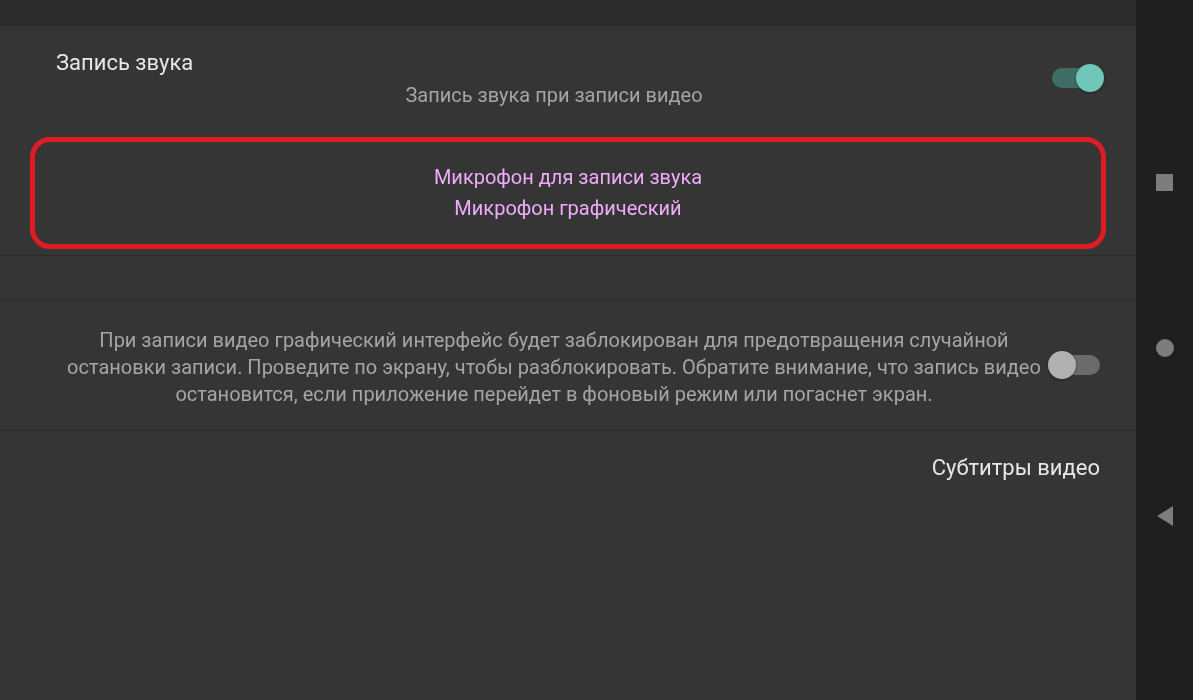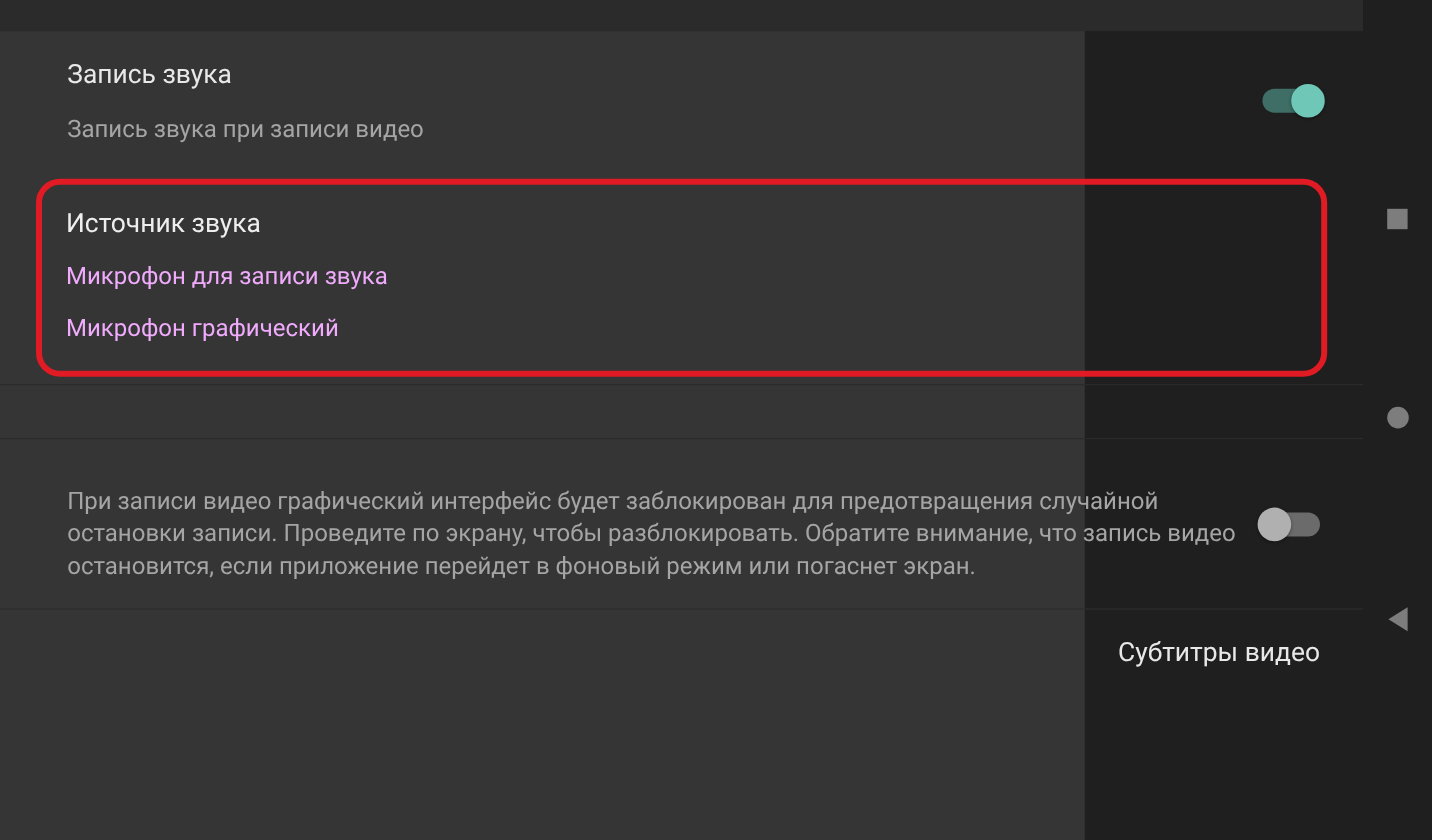--- a/index.html
+++ b/index.html
@@ -1,20 +1,20 @@
 <!DOCTYPE html>
 <html><head>
 <meta charset="utf-8">
 <style>
   * { margin: 0; padding: 0; box-sizing: border-box; }
   html, body { width: 1193px; height: 700px; overflow: hidden; background: #1f1f1f; font-family: Roboto, "Segoe UI", Arial, sans-serif; }
   .screen {
     position: absolute;
     left: 0; top: 0;
-    width: 904px; height: 700px;
+    width: 1136px; height: 700px;
     background: #353535;
     display: flex; flex-direction: column;
   }
   .navbar {
     position: absolute;
     right: 0; top: 0;
     width: 57px; height: 700px;
     background: #1f1f1f;
     display: flex; flex-direction: column;
     align-items: center; justify-content: space-around;
@@ -28,21 +28,21 @@
     border-bottom: 10px solid transparent;
     border-right: 16px solid #7d7d7d;
   }
   .content { position: absolute; left: 0; top: 0; width: 1136px; }
   .top-gap { height: 26px; background: #2b2b2b; }
   .divider { height: 1px; background: #2b2b2b; }
 
   .row { display: flex; align-items: center; padding: 22px 36px 22px 56px; }
   .row .txt { flex: 1; }
   .title { color: #e8e8e8; font-size: 22px; line-height: 1.35; font-weight: 400; }
-  .sub   { color: #a5a5a5; font-size: 20px; line-height: 1.35; margin-top: 16px; }
+  .sub   { color: #a5a5a5; font-size: 20px; line-height: 1.35; margin-top: 4px; text-align: center; }
 
   
   .switch { position: relative; width: 48px; height: 20px; border-radius: 20px; }
   .switch.on  { background: #3e6e66; }
   .switch.off { background: #6b6b6b; }
   .knob { position: absolute; top: -4px; width: 28px; height: 28px; border-radius: 50%; box-shadow: 0 1px 3px rgba(0,0,0,.4); }
   .switch.on  .knob { right: -4px; background: #6fc7b7; }
   .switch.off .knob { left: -4px;  background: #b0b0b0; }
 
   
@@ -70,21 +70,20 @@
         <div class="title">Запись звука</div>
         <div class="sub">Запись звука при записи видео</div>
       </div>
       <div class="switch on">
         <div class="knob"></div>
       </div>
     </div>
 
     <div class="highlight-wrap">
       <div class="highlight">
-        <div class="title">Источник звука</div>
         <div class="sub">Микрофон для записи звука</div>
         <div class="sub">Микрофон графический</div>
       </div>
     </div>
 
     <div class="divider"></div>
 
     <div class="row">
       <div class="txt">
       </div>

